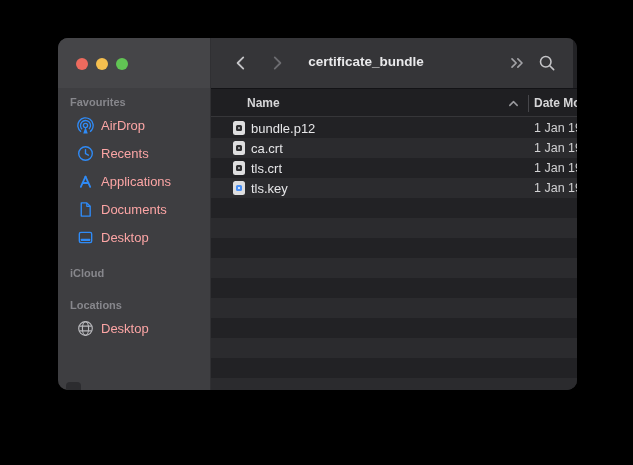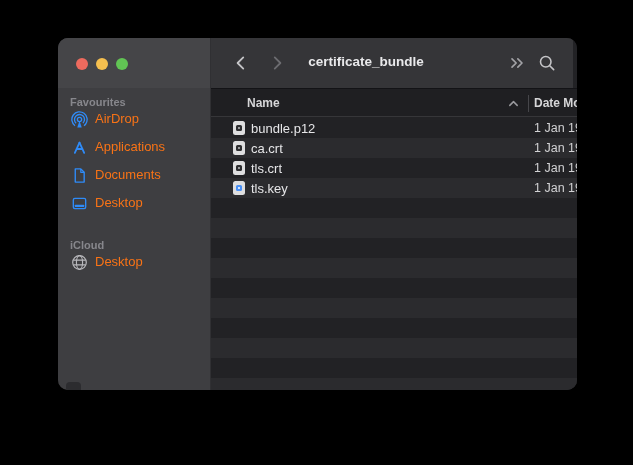--- a/index.html
+++ b/index.html
@@ -12,21 +12,21 @@
   .titlebar-zone{position:absolute;top:0;left:0;right:0;height:50px;background:#454548;}
   .traffic{position:absolute;top:20px;left:18px;display:flex;gap:8px;}
   .dot{width:12px;height:12px;border-radius:50%;}
   .dot.red{background:#ed6a5e;}
   .dot.yellow{background:#f5bf4f;}
   .dot.green{background:#61c454;}
   .side-content{position:absolute;top:50px;left:0;right:0;}
   .section-label{margin:8px 18px 2px 12px;font-size:11px;font-weight:700;color:#87878c;height:13px;line-height:13px;}
   .section-label.icloud{margin-top:16px;}
   .section-label.locations{margin-top:19px;}
-  .side-item{display:flex;height:28px;padding-left:13px;color:#f97316;font-size:13px;cursor:default;}
+  .side-item{display:flex;align-items:center;height:28px;padding-left:19px;color:#fca5a5;font-size:13px;cursor:default;}
   .side-item .sicon{width:17px;height:17px;margin-right:7px;display:flex;align-items:center;justify-content:center;flex:0 0 17px;}
   .cutoff{position:absolute;left:8px;bottom:-6px;width:15px;height:14px;border-radius:4px;background:#2c2c2f;}
   
   .main{position:relative;flex:1;height:100%;background:#222225;border-left:1px solid #303033;}
   .toolbar{position:absolute;top:0;left:0;right:4px;height:50px;background:#353538;}
   .tbtn{position:absolute;top:13px;width:24px;height:24px;display:flex;align-items:center;justify-content:center;background:none;border:none;padding:0;}
   .tbtn.back{left:18px;}
   .tbtn.fwd{left:54px;}
   .tbtn.more{left:294px;}
   .tbtn.search{left:324px;}
@@ -72,20 +72,29 @@
                 <circle cx="8" cy="8" r="2"></circle>
                 <circle cx="8" cy="8" r="4.7" pathLength="100" stroke-dasharray="76 24" transform="rotate(133 8 8)"></circle>
                 <circle cx="8" cy="8" r="7.2" pathLength="100" stroke-dasharray="80 20" transform="rotate(126 8 8)"></circle>
               </g>
               <path d="M8 9.2 L5.9 15.6 L10.1 15.6 Z" fill="#2f8bf7"></path>
             </svg>
           </span>
           <span>AirDrop</span>
         </div>
 
+        <div class="side-item">
+          <span class="sicon">
+            <svg width="17" height="17" viewBox="0 0 16 16">
+              <circle cx="8" cy="8" r="6.4" fill="none" stroke="#2f8bf7" stroke-width="1.3"></circle>
+              <path d="M8 4.4 V8 L10.7 9.6" fill="none" stroke="#2f8bf7" stroke-width="1.3" stroke-linecap="round"></path>
+            </svg>
+          </span>
+          <span>Recents</span>
+        </div>
 
         <div class="side-item">
           <span class="sicon">
             <svg width="17" height="17" viewBox="0 0 16 16">
               <g fill="none" stroke="#2f8bf7" stroke-width="1.7" stroke-linecap="round">
                 <path d="M3.6 13 L8 3.4"></path>
                 <path d="M12.4 13 L8 3.4"></path>
                 <path d="M5.4 9.4 L10.6 9.4"></path>
               </g>
             </svg>
@@ -109,20 +118,21 @@
               <rect x="2.2" y="3.2" width="11.6" height="9.6" rx="1.4" fill="none" stroke="#2f8bf7" stroke-width="1.3"></rect>
               <rect x="3.6" y="9.2" width="8.8" height="2.2" rx="0.5" fill="#2f8bf7"></rect>
             </svg>
           </span>
           <span>Desktop</span>
         </div>
 
 
         <div class="section-label icloud">iCloud</div>
 
+        <div class="section-label locations">Locations</div>
 
         <div class="side-item">
           <span class="sicon">
             <svg width="17" height="17" viewBox="0 0 16 16">
               <g fill="none" stroke="#b9b9bd" stroke-width="1.1">
                 <circle cx="8" cy="8" r="6.4"></circle>
                 <ellipse cx="8" cy="8" rx="2.9" ry="6.4"></ellipse>
                 <path d="M2.2 5.8 H13.8 M2.2 10.2 H13.8"></path>
               </g>
             </svg>

